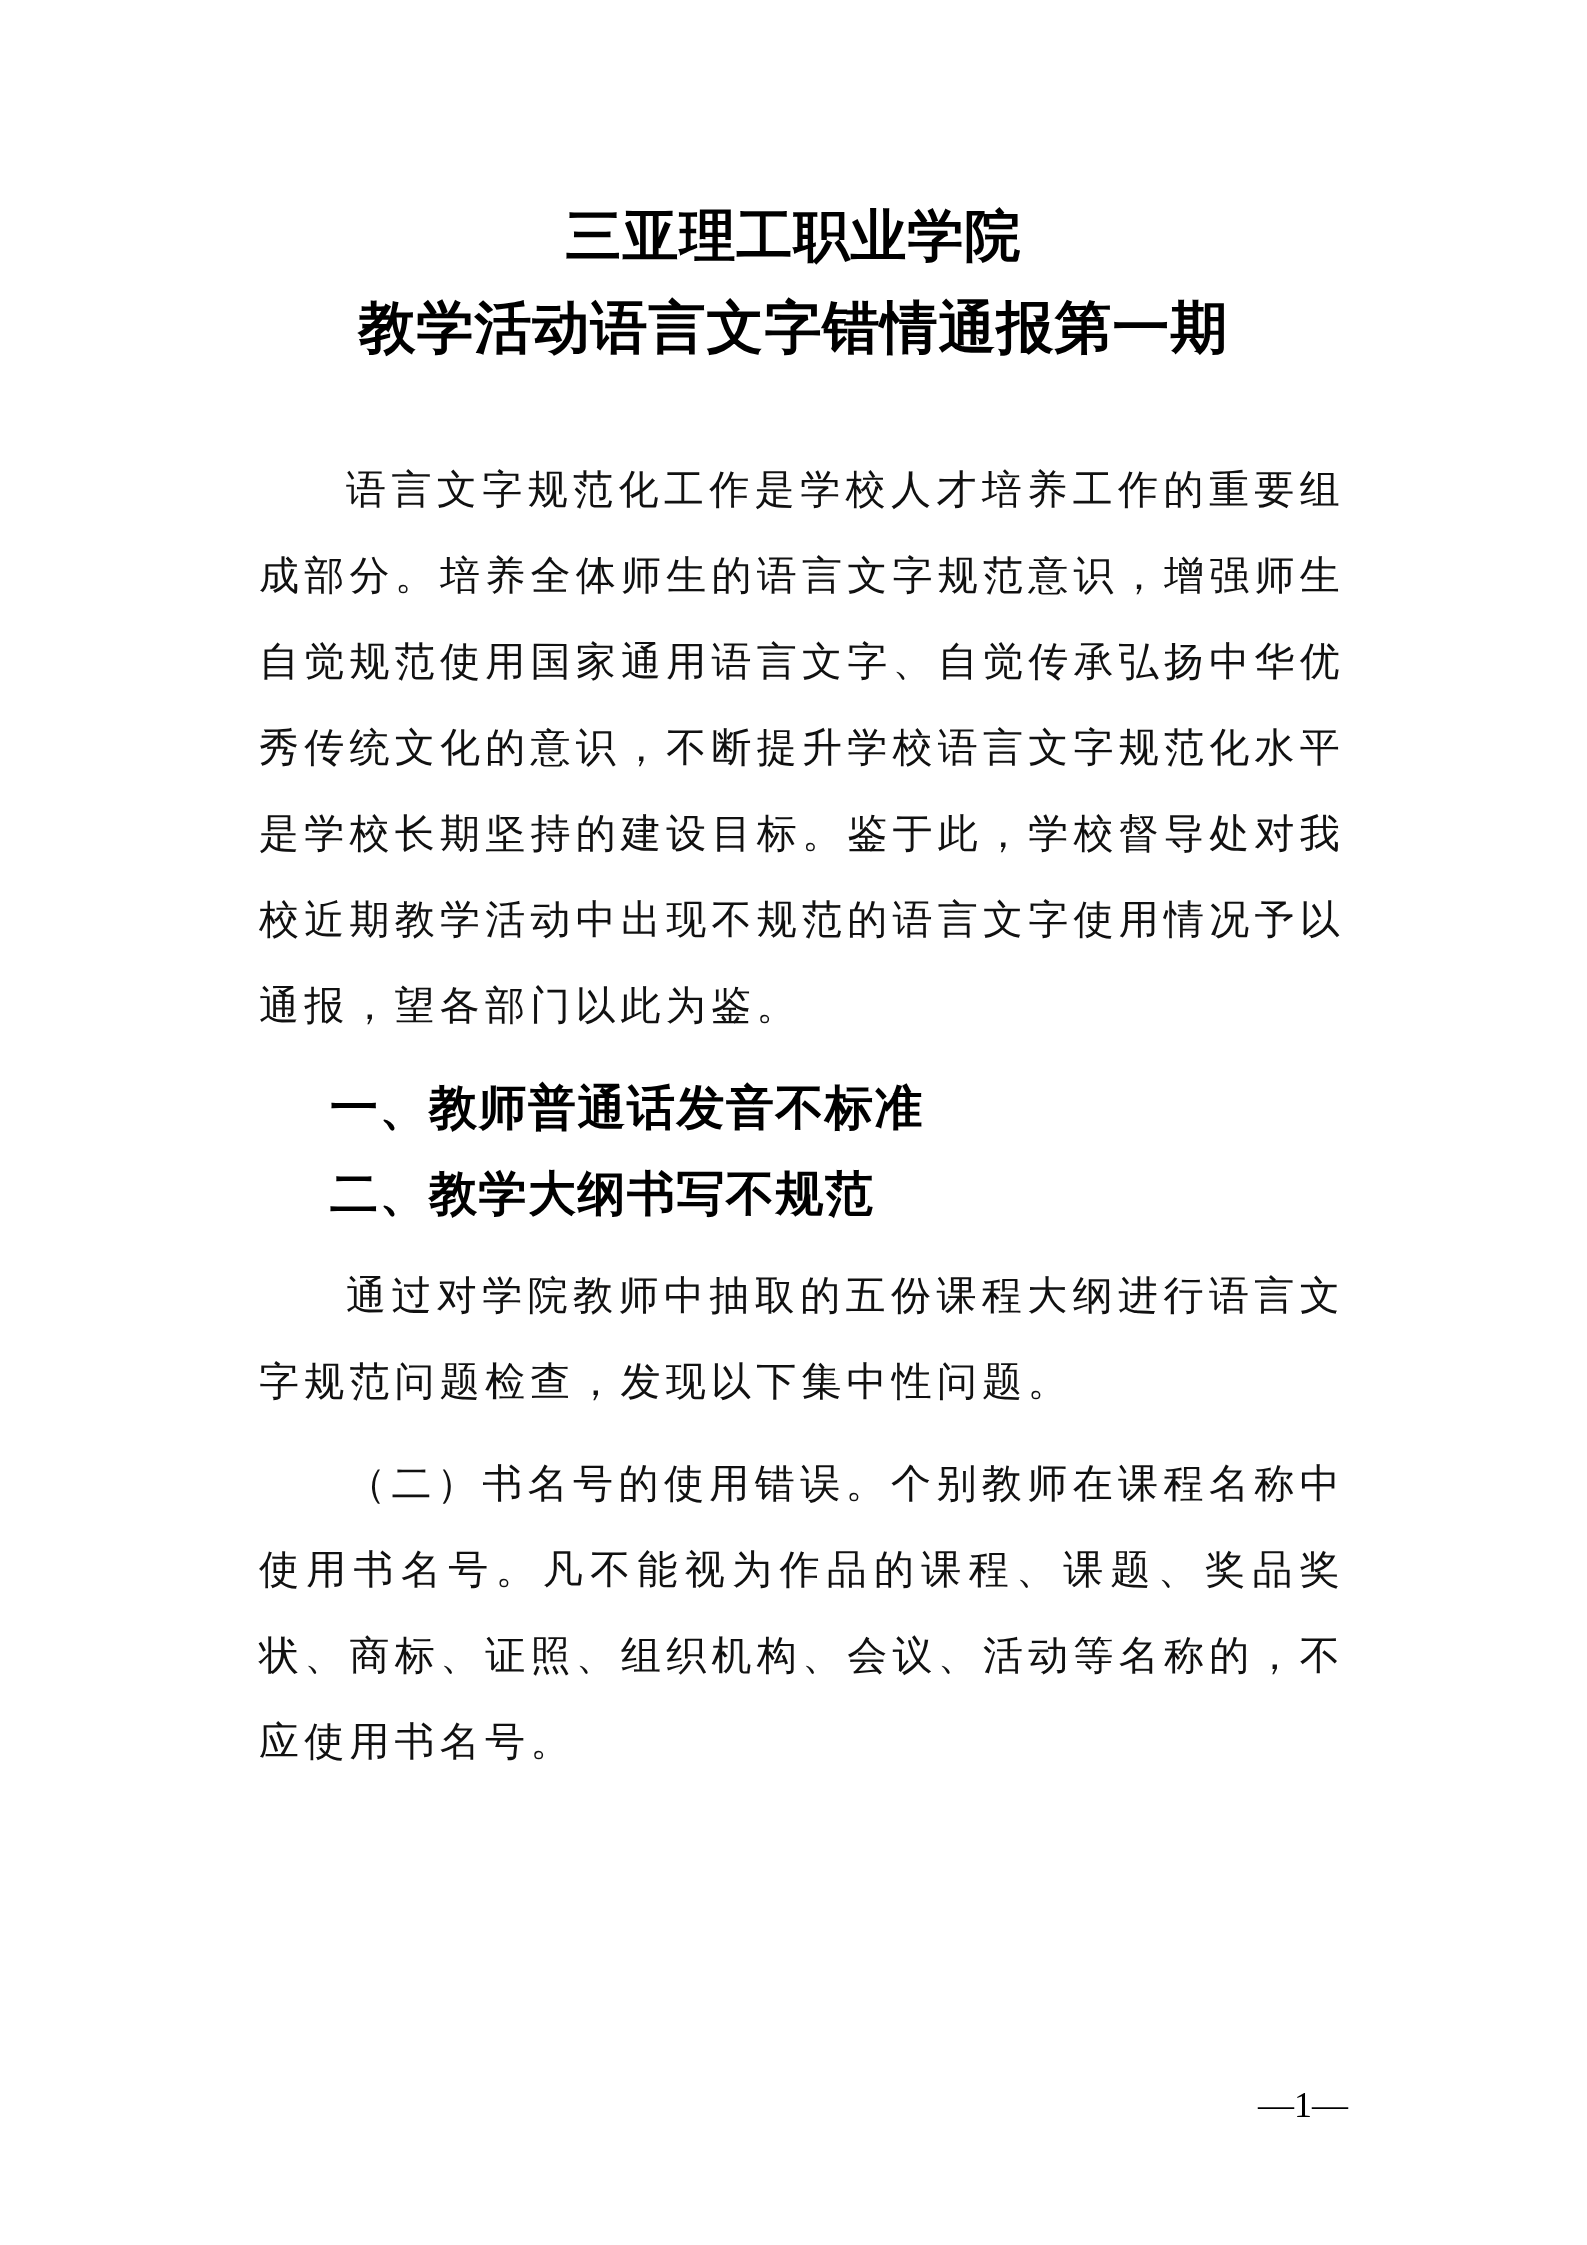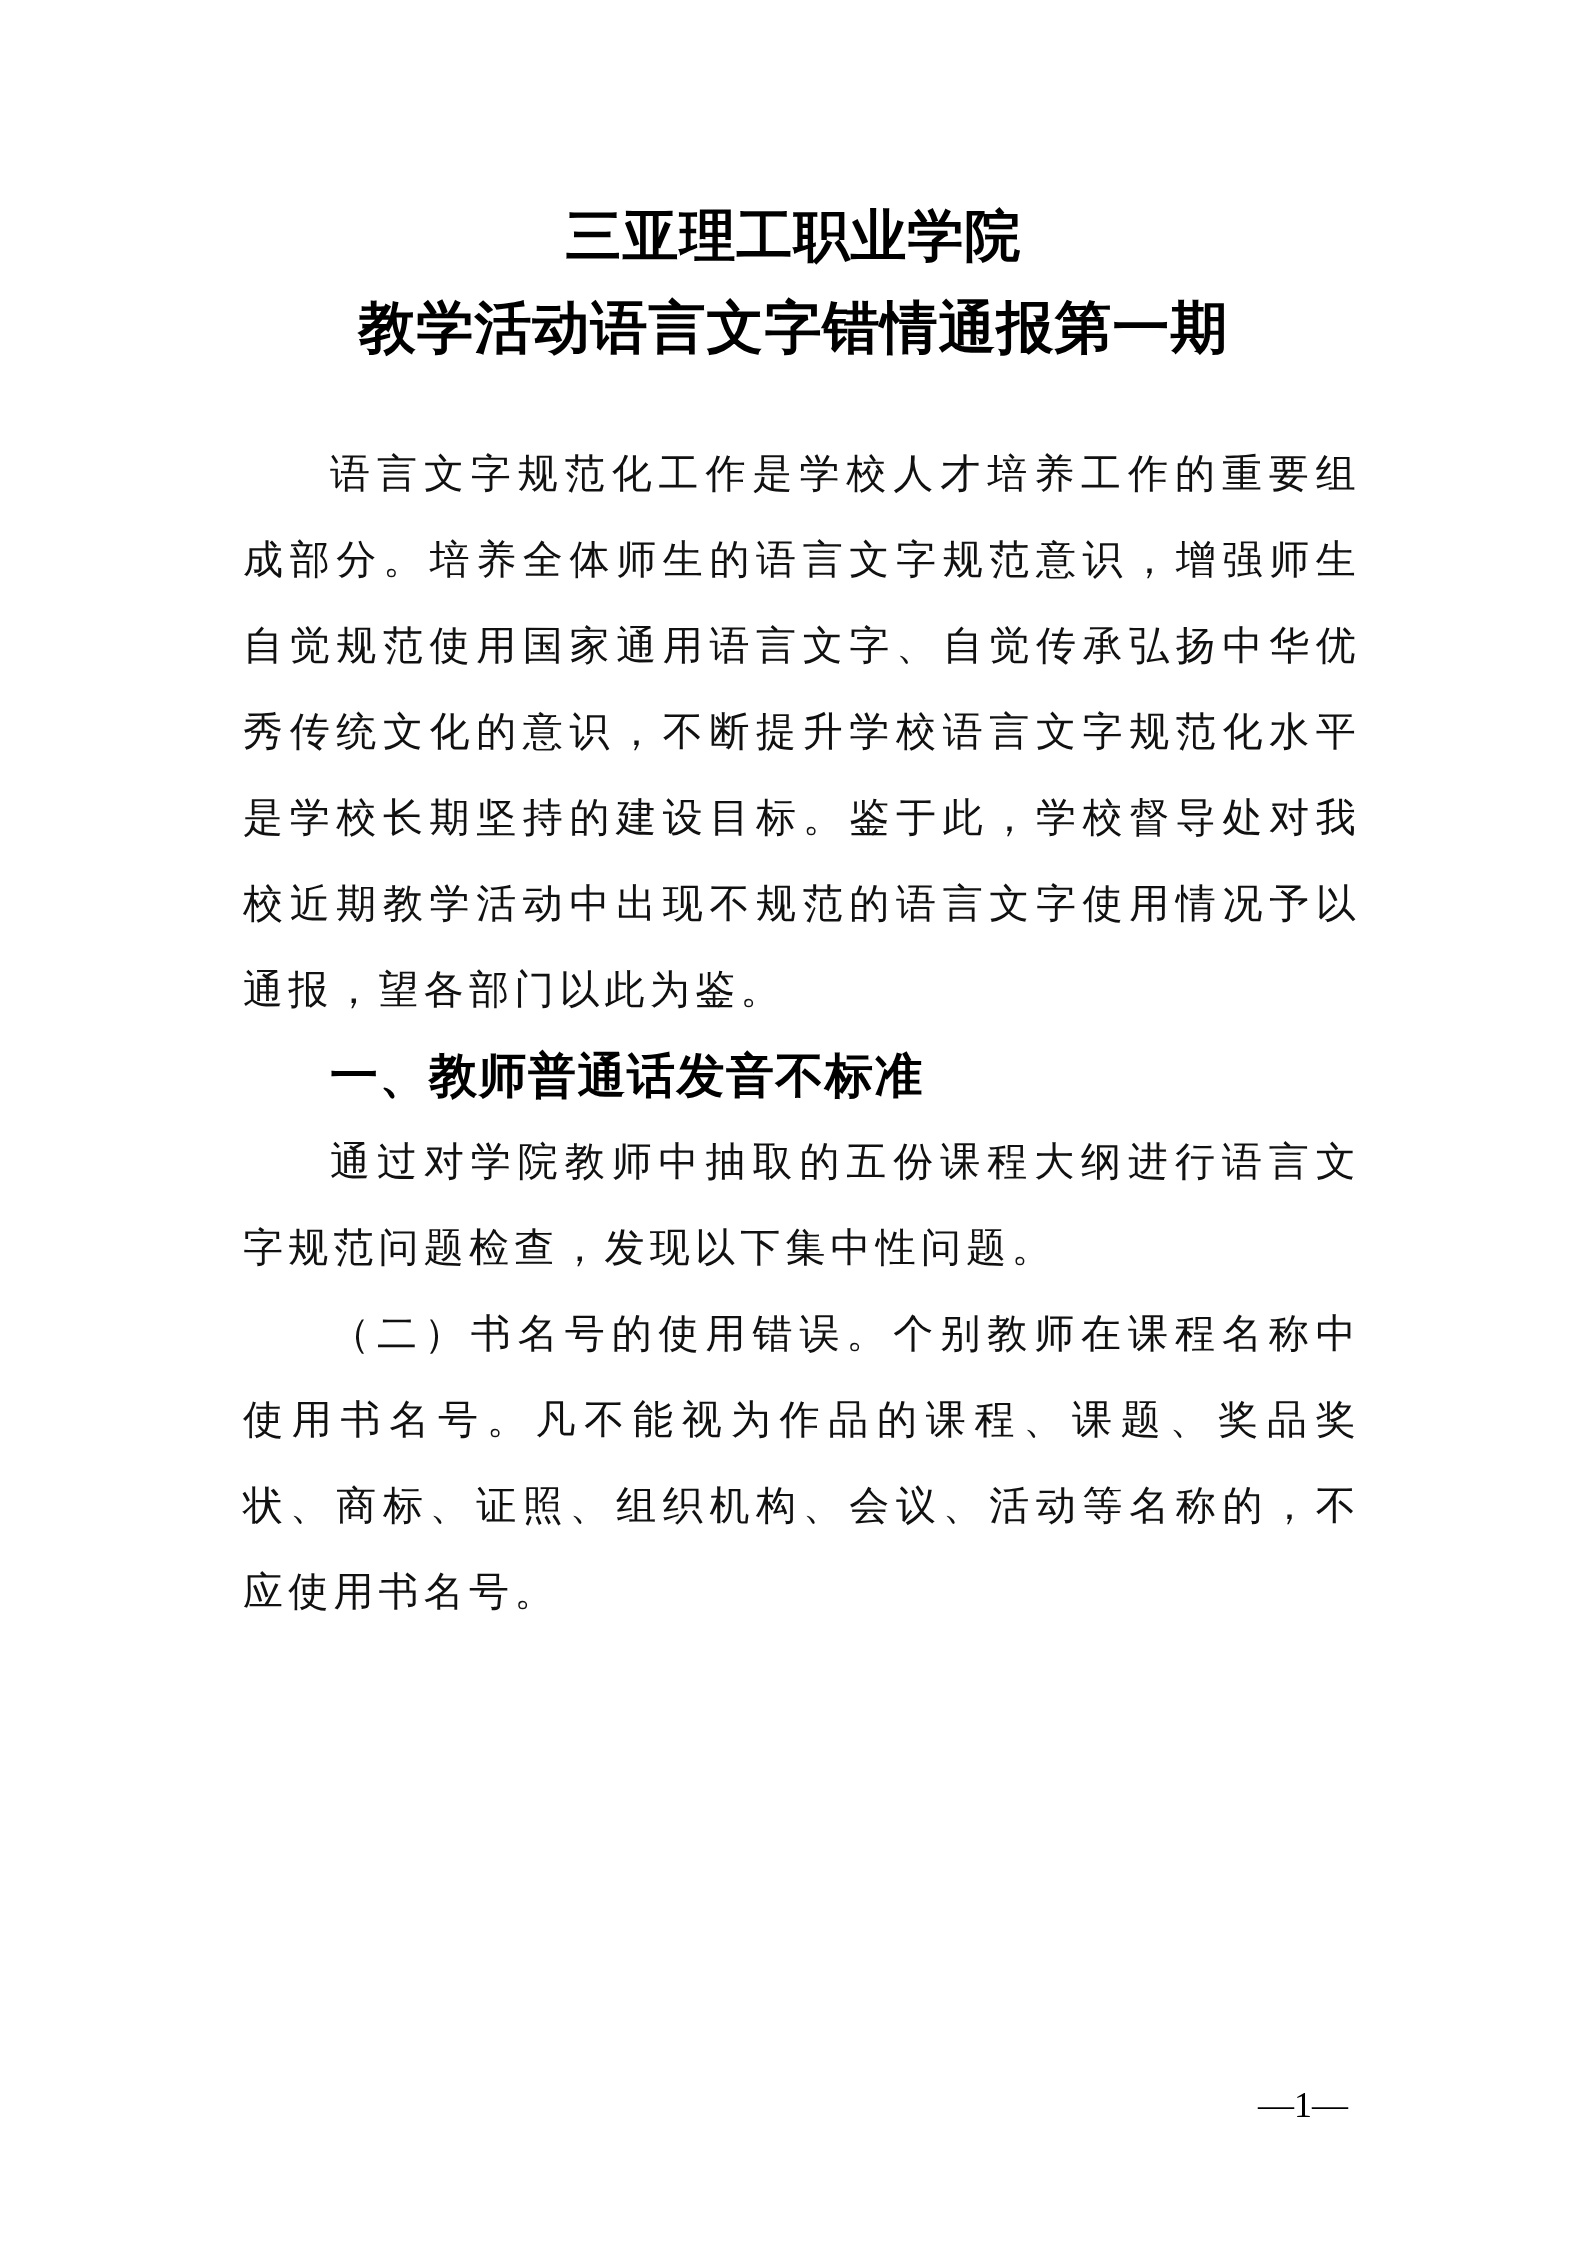--- a/index.html
+++ b/index.html
@@ -38,21 +38,21 @@
     .title.t1 { top: 200px; }
     .title.t2 { top: 292px; font-size: 57px; }
 
     .content {
       position: absolute;
       left: 243px;
       top: 430px;
       width: 1118px;
     }
     .para {
-      margin: 0;
+      margin: 16px;
       font-family: "DejaVu Sans", "Liberation Sans", sans-serif;
       font-size: 40px;
       line-height: 86px;
       letter-spacing: 5.2px;
       text-indent: 87px;
       text-align: justify;
       text-align-last: left;
       color: #111111;
       font-weight: 300;
     }
@@ -84,18 +84,19 @@
 <div class="page">
 
   <div class="title t1">三亚理工职业学院</div>
   <div class="title t2">教学活动语言文字错情通报第一期</div>
 
   <div class="content">
     <p class="para">语言文字规范化工作是学校人才培养工作的重要组成部分。培养全体师生的语言文字规范意识，增强师生自觉规范使用国家通用语言文字、自觉传承弘扬中华优秀传统文化的意识，不断提升学校语言文字规范化水平是学校长期坚持的建设目标。鉴于此，学校督导处对我校近期教学活动中出现不规范的语言文字使用情况予以通报，望各部门以此为鉴。</p>
 
     <h2 class="heading">一、教师普通话发音不标准</h2>
 
+    <h2 class="heading">二、教学大纲书写不规范</h2>
     <p class="para">通过对学院教师中抽取的五份课程大纲进行语言文字规范问题检查，发现以下集中性问题。</p>
     <p class="para">（二）书名号的使用错误。个别教师在课程名称中使用书名号。凡不能视为作品的课程、课题、奖品奖状、商标、证照、组织机构、会议、活动等名称的，不应使用书名号。</p>
   </div>
 
   <div class="page-number">—1—</div>
 </div>
 
 </body></html>

